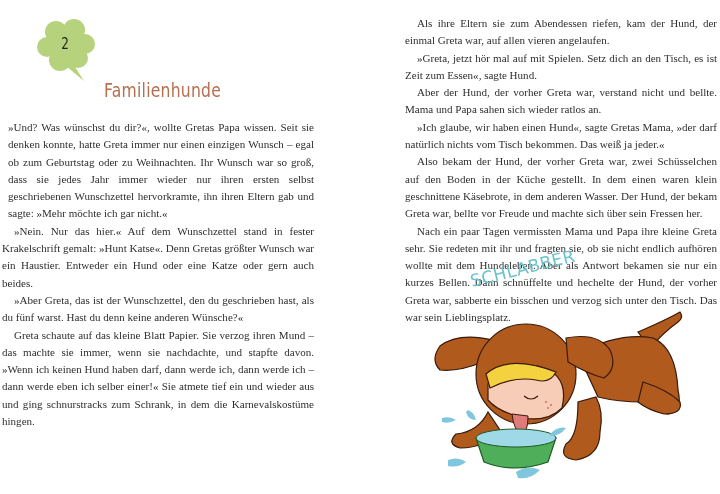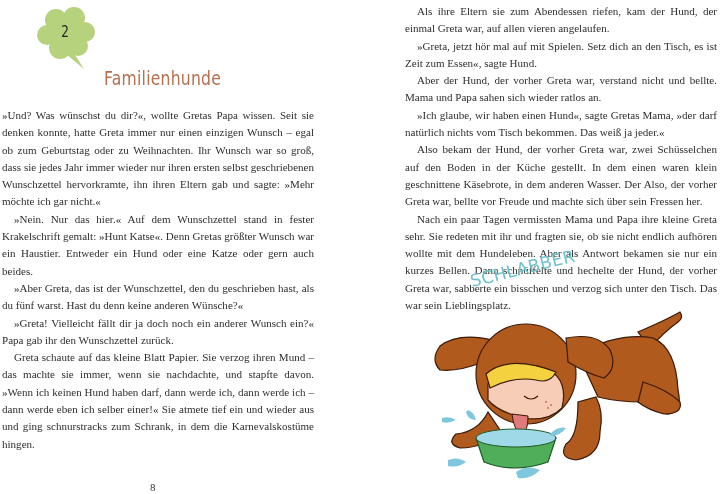--- a/index.html
+++ b/index.html
@@ -1,20 +1,20 @@
 <!DOCTYPE html>
 <html><head>
 <meta charset="utf-8">
 <style>
   html, body { margin: 0; padding: 0; }
   body {
     width: 720px; height: 494px; background: #ffffff; position: relative; overflow: hidden;
     font-family: "Liberation Serif", "DejaVu Serif", serif; color: #2b2b2b;
   }
-  .page { position: absolute; top: 4px; height: 418px; }
+  .page { position: absolute; top: 16px; height: 418px; }
   .page-left { left: 0; width: 360px; }
   .page-right { left: 360px; width: 360px; }
 
   .badge { position: absolute; left: 36px; top: 2px; width: 60px; height: 62px; }
   .badge svg { position: absolute; left: 0; top: 0; }
   .badge-num {
     position: absolute; left: 0; top: 16px; width: 58px; text-align: center;
     font-family: "DejaVu Sans", sans-serif; font-size: 16px; color: #222; transform: scaleX(0.75);
   }
   .chapter-title {
@@ -22,21 +22,21 @@
     font-family: "DejaVu Sans", sans-serif; font-size: 20px; color: #b66f4e;
     letter-spacing: 0.3px; transform: scaleX(0.78); transform-origin: left center;
   }
 
   .text-block {
     position: absolute; font-size: 11.05px; line-height: 17.3px; text-align: justify; color: #2e2e2e;
   }
   .text-left { left: 2px; top: 103px; width: 312px; }
   .text-right { left: 45px; top: -1px; width: 312px; }
   .para { margin: 0; text-indent: 12px; }
-  .para.noindent { text-indent: 0; }
+  .para.noindent { text-indent: 0; margin-left: 6px; }
 
   .page-number {
     position: absolute; left: 150px; top: 477px; font-size: 11px; color: #333;
   }
 
   .illustration { position: absolute; left: 428px; top: 262px; width: 255px; height: 225px; }
   .sfx {
     position: absolute; left: 473px; top: 271px;
     font-family: "DejaVu Sans", sans-serif; font-size: 17px; color: #6cc3c9;
     transform: rotate(-14deg); transform-origin: left bottom; letter-spacing: 0.5px;
@@ -60,35 +60,34 @@
       </g>
     </svg>
     <div class="badge-num">2</div>
   </div>
   <div class="chapter-title">Familienhunde</div>
 
   <div class="text-block text-left">
     <p class="para noindent">»Und? Was wünschst du dir?«, wollte Gretas Papa wissen. Seit sie denken konnte, hatte Greta immer nur einen einzigen Wunsch – egal ob zum Geburtstag oder zu Weihnachten. Ihr Wunsch war so groß, dass sie jedes Jahr immer wieder nur ihren ersten selbst geschriebenen Wunschzettel hervorkramte, ihn ihren Eltern gab und sagte: »Mehr möchte ich gar nicht.«</p>
     <p class="para">»Nein. Nur das hier.« Auf dem Wunschzettel stand in fester Krakelschrift gemalt: »Hunt Katse«. Denn Gretas größter Wunsch war ein Haustier. Entweder ein Hund oder eine Katze oder gern auch beides.</p>
     <p class="para">»Aber Greta, das ist der Wunschzettel, den du geschrieben hast, als du fünf warst. Hast du denn keine anderen Wünsche?«</p>
-    <p class="para">»Greta! Vielleicht fällt dir ja doch noch ein anderer Wunsch ein?« Papa gab ihr den Wunschzettel zurück.</p>
     <p class="para">Greta schaute auf das kleine Blatt Papier. Sie verzog ihren Mund – das machte sie immer, wenn sie nachdachte, und stapfte davon. »Wenn ich keinen Hund haben darf, dann werde ich, dann werde ich – dann werde eben ich selber einer!« Sie atmete tief ein und wieder aus und ging schnurstracks zum Schrank, in dem die Karnevalskostüme hingen.</p>
 
   </div>
 
   <div class="page-number">8</div>
 </div>
 
 <div class="page page-right">
   <div class="text-block text-right">
     <p class="para">Als ihre Eltern sie zum Abendessen riefen, kam der Hund, der einmal Greta war, auf allen vieren angelaufen.</p>
     <p class="para">»Greta, jetzt hör mal auf mit Spielen. Setz dich an den Tisch, es ist Zeit zum Essen«, sagte Hund.</p>
     <p class="para">Aber der Hund, der vorher Greta war, verstand nicht und bellte. Mama und Papa sahen sich wieder ratlos an.</p>
     <p class="para">»Ich glaube, wir haben einen Hund«, sagte Gretas Mama, »der darf natürlich nichts vom Tisch bekommen. Das weiß ja jeder.«</p>
-    <p class="para">Also bekam der Hund, der vorher Greta war, zwei Schüsselchen auf den Boden in der Küche gestellt. In dem einen waren klein geschnittene Käsebrote, in dem anderen Wasser. Der Also, der vorher Greta war, bellte vor Freude und machte sich über sein Fressen her.</p>
+    <p class="para">Also bekam der Hund, der vorher Greta war, zwei Schüsselchen auf den Boden in der Küche gestellt. In dem einen waren klein geschnittene Käsebrote, in dem anderen Wasser. Der Hund, der bekam Greta war, bellte vor Freude und machte sich über sein Fressen her.</p>
     <p class="para">Nach ein paar Tagen vermissten Mama und Papa ihre kleine Greta sehr. Sie redeten mit ihr und fragten sie, ob sie nicht endlich aufhören wollte mit dem Hundeleben. Aber als Antwort bekamen sie nur ein kurzes Bellen. Dann schnüffelte und hechelte der Hund, der vorher Greta war, sabberte ein bisschen und verzog sich unter den Tisch. Das war sein Lieblingsplatz.</p>
   </div>
 </div>
 
 <div class="sfx">SCHLABBER</div>
 
 <svg class="illustration" viewBox="0 0 255 225">
 
   <path d="M210 70 Q238 58 252 50 Q256 56 250 60 Q236 70 222 86 Z" fill="#b05a1e" stroke="#3a1a08" stroke-width="1.2"></path>
 

